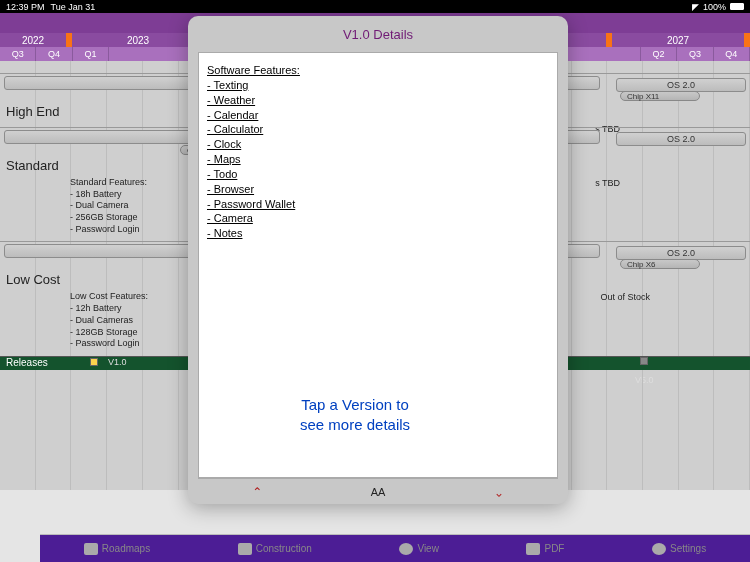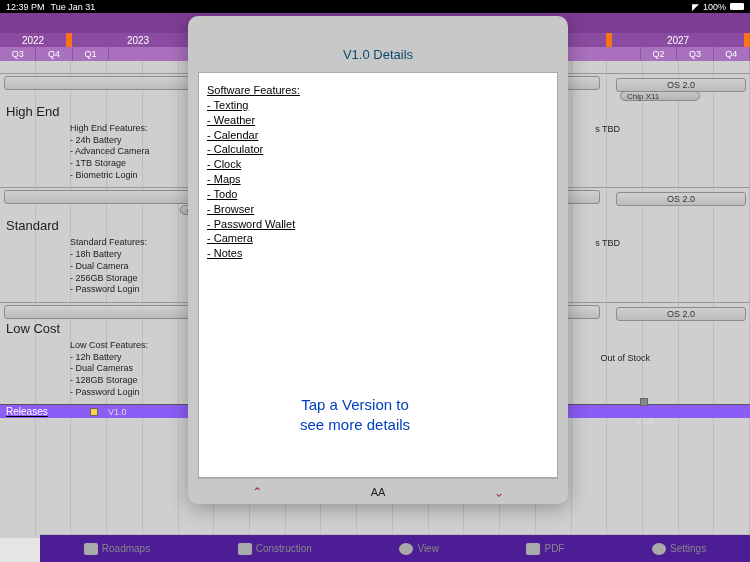--- a/index.html
+++ b/index.html
@@ -29,36 +29,36 @@
 
   
   .lane { border-top: 1px solid #999; position: relative; padding-bottom: 6px; }
   .lane-bar { height: 14px; background: linear-gradient(#d0d0d0,#bcbcbc); border: 1px solid #8c8c8c; border-radius: 3px; margin: 2px 4px 0 4px; position: relative; display: flex; align-items: center; justify-content: center; font-size: 9px; color: #333; }
   .lane-bar-split { position: absolute; right: 4px; top: 2px; height: 14px; width: 130px; background: linear-gradient(#d0d0d0,#bcbcbc); border: 1px solid #8c8c8c; border-radius: 3px; display: flex; align-items: center; justify-content: center; font-size: 9px; color: #333; }
   .chip { position: absolute; height: 10px; background: linear-gradient(#c8c8c8,#b5b5b5); border: 1px solid #888; border-radius: 5px; font-size: 8px; color: #333; display: flex; align-items: center; padding: 0 6px; }
   .lane-title { font-size: 13px; color: #222; padding: 2px 6px; }
   .features { font-size: 9px; color: #222; padding-left: 70px; line-height: 1.3; margin-top: 2px; }
 
   
-  .releases { background: #8b5cf6; height: 14px; display: flex; align-items: center; position: relative; border-top: 1px solid #555; text-decoration: underline; }
+  .releases { background: #14532d; height: 14px; display: flex; align-items: flex-start; position: relative; border-top: 1px solid #555; }
   .releases-label { color: #fff; font-size: 10px; padding: 0 6px; }
   .release-tag { position: absolute; display: flex; align-items: center; gap: 10px; font-size: 9px; color: #ddd; }
   .release-tag .sq { width: 8px; height: 8px; border: 1px solid #666; }
 
   
   .grid-bottom { height: 120px; position: relative; }
 
   
   .toolbar { position: absolute; bottom: 0; left: 0; right: 0; height: 28px; background: #4c1d95; border-top: 1px solid #bbb; display: flex; justify-content: space-around; align-items: center; margin-left: 40px; }
   .tool-item { display: flex; align-items: center; gap: 4px; font-size: 10px; color: #888; }
   .tool-icon { width: 14px; height: 12px; background: #aaa; border-radius: 2px; }
 
   
   .modal { position: absolute; top: 16px; left: 188px; width: 380px; height: 488px; background: #c8c8c8; border-radius: 10px; box-shadow: 0 4px 20px rgba(0,0,0,0.3); z-index: 50; display: flex; flex-direction: column; }
-  .modal-header { height: 36px; display: flex; align-items: center; justify-content: center; font-size: 13px; color: #0c4a6e; margin-top: 20px; }
+  .modal-header { height: 36px; display: flex; align-items: center; justify-content: center; font-size: 13px; color: #701a75; }
   .modal-body { flex: 1; background: #fff; margin: 0 10px; border: 1px solid #aaa; padding: 10px 8px; font-size: 11px; color: #000; line-height: 1.35; overflow: hidden; text-decoration: underline; }
   .modal-footer { height: 26px; display: flex; align-items: center; justify-content: space-around; border-top: 1px solid #aaa; margin: 0 10px; }
   .modal-footer-btn { font-size: 12px; color: #b02020; }
   .aa-btn { font-size: 11px; color: #222; }
 
   
   .annotation { position: absolute; z-index: 60; color: #0040c0; font-size: 15px; text-align: center; line-height: 1.3; }
   .arrow-svg { position: absolute; z-index: 55; pointer-events: none; }
 </style>
 </head>
@@ -154,27 +154,20 @@
       <div class="lane-bar-split">
           <span>OS 2.0</span>
         </div>
     </div>
     <div style="position:relative;height:12px;margin-left:44px;">
       <div class="chip" style="right:50px;top:1px;width:80px;">
           <span>Chip X11</span>
         </div>
     </div>
     <div class="lane-title">High End</div>
-    <div class="features">
-      <div>High End Features:</div>
-      <div>- 24h Battery</div>
-      <div>- Advanced Camera</div>
-      <div>- 1TB Storage</div>
-      <div>- Biometric Login</div>
-    </div>
     <div style="position:absolute;right:130px;top:50px;font-size:9px;color:#222;">s TBD</div>
   </div>
 
   <div class="lane">
     <div style="position:relative;height:14px;">
       <div class="lane-bar" style="margin-right:150px;">
           <span>OS 1.0</span>
         </div>
       <div class="lane-bar-split">
           <span>OS 2.0</span>
@@ -196,20 +189,25 @@
     <div style="position:absolute;right:130px;top:50px;font-size:9px;color:#222;">s TBD</div>
   </div>
 
   <div class="lane">
     <div style="position:relative;height:14px;">
       <div class="lane-bar" style="margin-right:150px;">
           <span>OS 1.0</span>
         </div>
       <div class="lane-bar-split">
           <span>OS 2.0</span>
+        </div>
+    </div>
+    <div style="position:relative;height:12px;">
+      <div class="chip" style="right:50px;top:1px;width:80px;">
+          <span>Chip X6</span>
         </div>
     </div>
     <div class="lane-title">Low Cost</div>
     <div class="features">
       <div>Low Cost Features:</div>
       <div>- 12h Battery</div>
       <div>- Dual Cameras</div>
       <div>- 128GB Storage</div>
       <div>- Password Login</div>
     </div>

